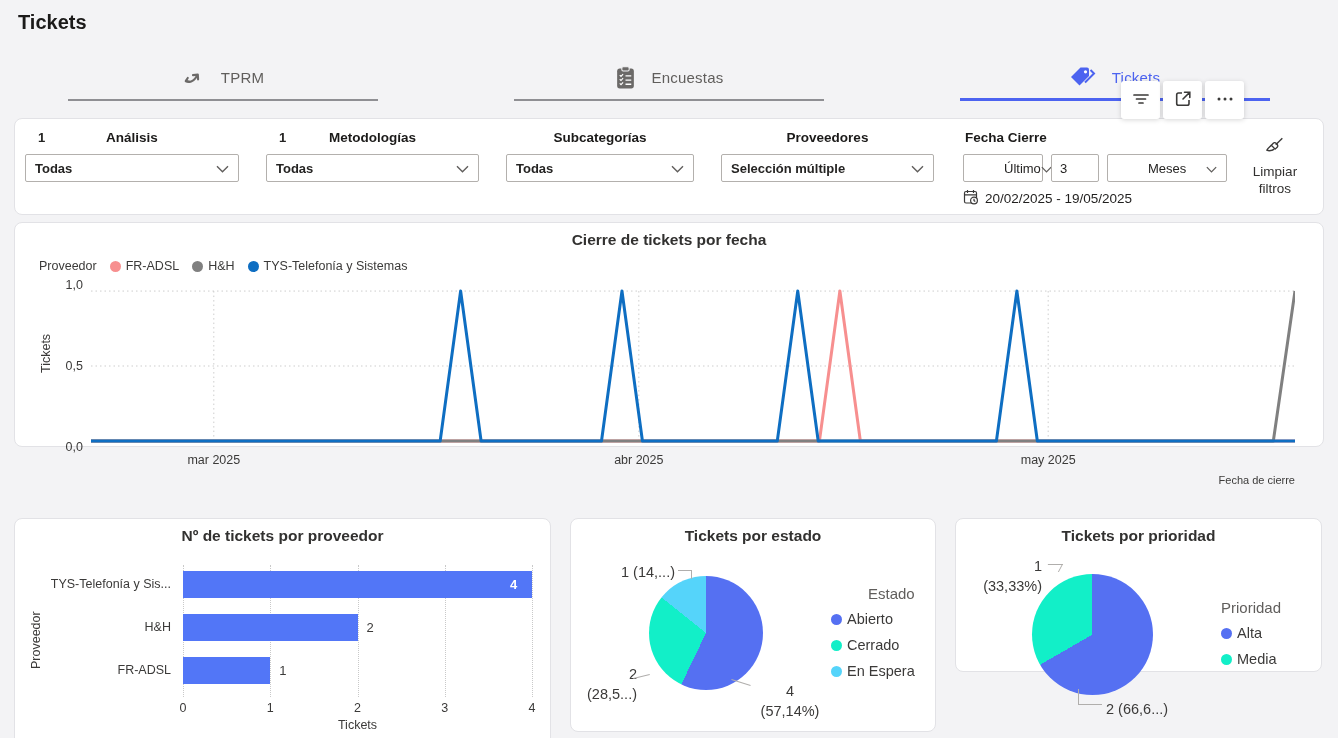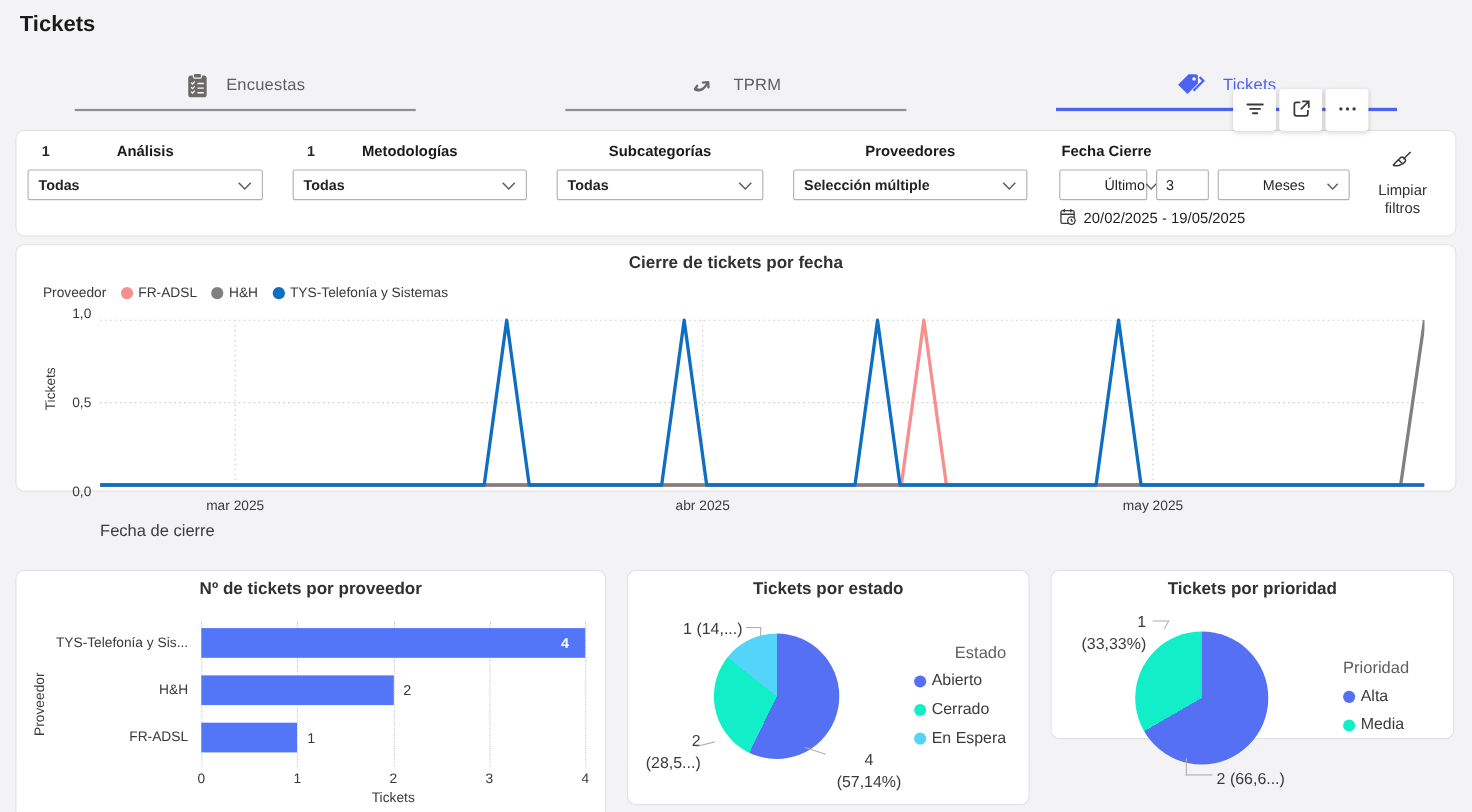--- a/index.html
+++ b/index.html
@@ -53,21 +53,21 @@
   .legend-item { display:flex; align-items:center; gap:5px; cursor:pointer; }
   .dot { width:11px; height:11px; border-radius:50%; flex:0 0 auto; }
   .y-axis-title { position:absolute; left:24px; top:150px; transform:rotate(-90deg); transform-origin:left top;
                   font-size:12.5px; color:#3b3a39; }
   .yticks { position:absolute; left:40px; top:62px; width:28px; height:162px; }
   .ytick { position:absolute; right:0; transform:translateY(-50%); font-size:12.5px; color:#3b3a39; }
   .plot-wrap { position:absolute; left:76px; right:28px; top:62px; height:162px; }
   .plot-wrap svg { width:100%; height:100%; display:block; }
   .xticks { position:absolute; left:76px; right:28px; top:230px; height:16px; }
   .xtick { position:absolute; transform:translateX(-50%); font-size:12.5px; color:#3b3a39; white-space:nowrap; }
-  .x-axis-title { position:absolute; left:76px; right:28px; top:251px; text-align:left; font-size:15px; color:#3b3a39; }
+  .x-axis-title { position:absolute; left:76px; right:28px; top:251px; text-align:right; font-size:11px; color:#3b3a39; }
 
   
   .bar-card { left:14px; top:518px; width:537px; height:266px; }
   .bar-ylab { position:absolute; left:14px; top:150px; transform:rotate(-90deg); transform-origin:left top;
               font-size:12.5px; color:#3b3a39; }
   .bar-labels { position:absolute; left:30px; top:46px; width:132px; height:132px; }
   .bar-cat { position:absolute; right:6px; height:27px; line-height:27px; font-size:12.5px; color:#3b3a39;
              white-space:nowrap; }
   .bar-area { position:absolute; left:168px; right:18px; top:46px; height:132px; }
   .bar-grid { position:absolute; top:0; bottom:0; border-left:1px dotted #c9c9c9; }
@@ -94,40 +94,40 @@
 </style>
 </head>
 <body>
 
 <div class="page-title">Tickets</div>
 
 <div class="tab-strip">
   <div class="tab-cell">
     <div class="tab">
       <span>
+        <svg width="23" height="23" viewBox="0 0 24 24" fill="none" stroke="#6b6968" stroke-width="2.2" stroke-linecap="round">
+          <path d="M4 16 C 9 18, 13 15, 15.5 10.5"></path>
+          <path d="M11.5 9.5 L 16.5 9 L 16.8 14" stroke-linejoin="round"></path>
+          <path d="M6 12.5 L 4 15.5 L 8 16.5" stroke-linejoin="round"></path>
+        </svg>
+      </span>
+      <span class="tab-label">TPRM</span>
+    </div>
+  </div>
+  <div class="tab-cell">
+    <div class="tab">
+      <span>
         <svg width="21" height="23" viewBox="0 0 20 22">
           <rect x="2" y="2.5" width="16" height="19" rx="2.5" fill="#6b6968"></rect>
           <rect x="6.5" y="0.8" width="7" height="4" rx="1.2" fill="#6b6968" stroke="#f3f3f5" stroke-width="1"></rect>
           <path d="M4.5 8.7 l1.2 1.2 2-2.2 M4.5 12.7 l1.2 1.2 2-2.2 M4.5 16.7 l1.2 1.2 2-2.2" stroke="#fff" stroke-width="1.1" fill="none"></path>
           <path d="M10 9.5 h5.5 M10 13.5 h5.5 M10 17.5 h5.5" stroke="#fff" stroke-width="1.3"></path>
         </svg>
       </span>
       <span class="tab-label">Encuestas</span>
-    </div>
-  </div>
-  <div class="tab-cell">
-    <div class="tab">
-      <span>
-        <svg width="23" height="23" viewBox="0 0 24 24" fill="none" stroke="#6b6968" stroke-width="2.2" stroke-linecap="round">
-          <path d="M4 16 C 9 18, 13 15, 15.5 10.5"></path>
-          <path d="M11.5 9.5 L 16.5 9 L 16.8 14" stroke-linejoin="round"></path>
-          <path d="M6 12.5 L 4 15.5 L 8 16.5" stroke-linejoin="round"></path>
-        </svg>
-      </span>
-      <span class="tab-label">TPRM</span>
     </div>
   </div>
   <div class="tab-cell">
     <div class="tab active">
       <span>
         <svg width="26" height="22" viewBox="0 0 26 22">
           <path d="M10.5 1.5 h6.5 a2 2 0 0 1 2 2 v6.5 l-9.5 9.5 -8.5-8.5 z" fill="#4C63F0"></path>
           <circle cx="15.5" cy="5.8" r="1.6" fill="#fff"></circle>
           <path d="M20.5 4 l3.5 3.5 -9 9" fill="none" stroke="#4C63F0" stroke-width="2"></path>
         </svg>

